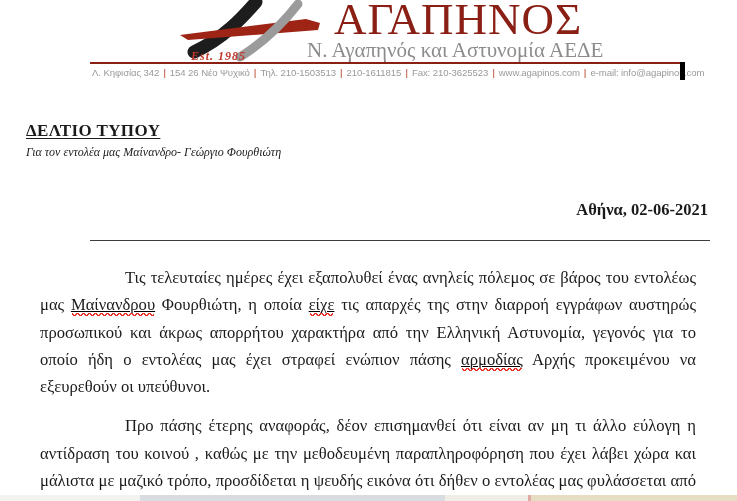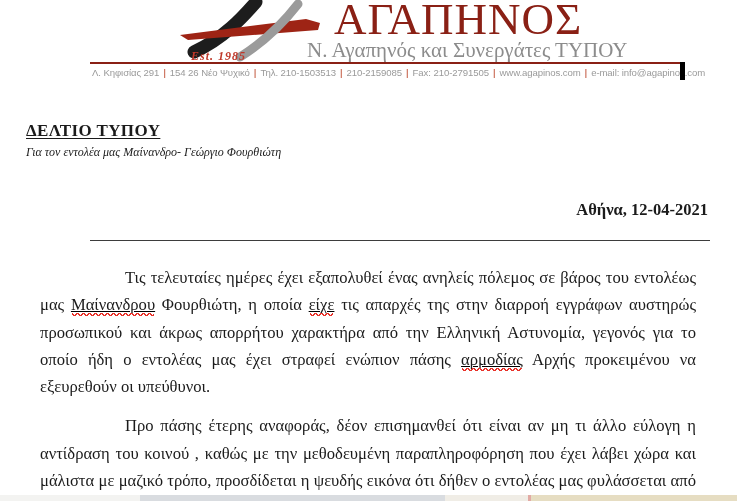--- a/index.html
+++ b/index.html
@@ -58,44 +58,44 @@
     <svg class="logo-mark" viewBox="0 0 160 62" xmlns="http://www.w3.org/2000/svg" aria-hidden="true">
 
       <path d="M 88 2 C 74 18 56 38 26 52" fill="none" stroke="#1d1d1d" stroke-width="13" stroke-linecap="round"></path>
 
       <polygon points="12,35 138,19 152,23 150,30 20,40" fill="#9e2415"></polygon>
 
       <path d="M 130 4 C 116 22 96 42 72 57" fill="none" stroke="#9b9b9b" stroke-width="9" stroke-linecap="round"></path>
     </svg>
     <div class="est-label">Est. 1985</div>
     <div class="brand-title">ΑΓΑΠΗΝΟΣ</div>
-    <div class="brand-subtitle">Ν. Αγαπηνός και Συνεργάτες ΤΥΠΟΥ</div>
+    <div class="brand-subtitle">Ν. Αγαπηνός και Αστυνομία ΑΕΔΕ</div>
     <div class="header-rule"></div>
     <div class="contact-line">
-        <span>Λ. Κηφισίας 291</span>
+        <span>Λ. Κηφισίας 342</span>
         <span class="sep">|</span>
         <span>154 26 Νέο Ψυχικό</span>
         <span class="sep">|</span>
         <span>Τηλ. 210-1503513</span>
         <span class="sep">|</span>
-        <span>210-2159085</span>
+        <span>210-1611815</span>
         <span class="sep">|</span>
-        <span>Fax: 210-2791505</span>
+        <span>Fax: 210-3625523</span>
         <span class="sep">|</span>
         <span>www.agapinos.com</span>
         <span class="sep">|</span>
         <span>e-mail: info@agapinos.com</span>
       </div>
     <div class="caret"></div>
   </header>
 
   <main>
     <div class="doc-title">ΔΕΛΤΙΟ ΤΥΠΟΥ</div>
     <div class="doc-subtitle">Για τον εντολέα μας Μαίνανδρο- Γεώργιο Φουρθιώτη</div>
-    <div class="dateline">Αθήνα, 12-04-2021</div>
+    <div class="dateline">Αθήνα, 02-06-2021</div>
     <div class="body-rule"></div>
     <div class="paragraphs">
       <p><span>Τις τελευταίες ημέρες έχει εξαπολυθεί ένας ανηλείς πόλεμος σε βάρος του εντολέως μας </span><span class="u sp">Μαίνανδρου</span><span> Φουρθιώτη, η οποία </span><span class="u sp">είχε</span><span> τις απαρχές της στην διαρροή εγγράφων αυστηρώς προσωπικού και άκρως απορρήτου χαρακτήρα από την Ελληνική Αστυνομία, γεγονός για το οποίο ήδη ο εντολέας μας έχει στραφεί ενώπιον πάσης </span><span class="u sp">αρμοδίας</span><span> Αρχής προκειμένου να εξευρεθούν οι υπεύθυνοι.</span></p>
       <p><span>Προ πάσης έτερης αναφοράς, δέον επισημανθεί ότι είναι αν μη τι άλλο εύλογη η αντίδραση του κοινού , καθώς με την μεθοδευμένη παραπληροφόρηση που έχει λάβει χώρα και μάλιστα με μαζικό τρόπο, προσδίδεται η ψευδής εικόνα ότι δήθεν ο εντολέας μας φυλάσσεται από πολυάριθμους αστυνομικούς και οχήματα (14 τον αριθμό ακούστηκαν!), σε συνδυασμό με</span></p>
     </div>
   </main>
 
   <div class="bottom-strip">
       <div style="width: 140px; background: rgb(243, 243, 241);"></div>
       <div style="width: 305px; background: rgb(217, 220, 224);"></div>

